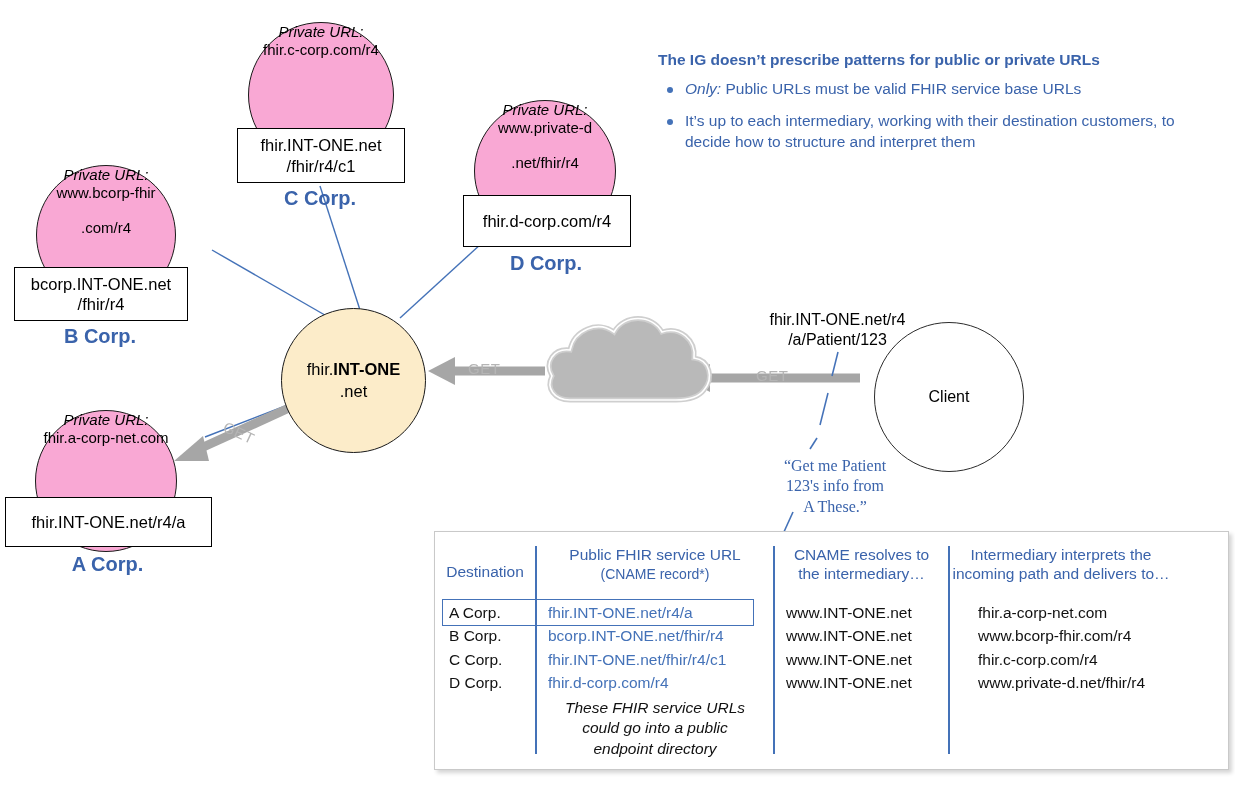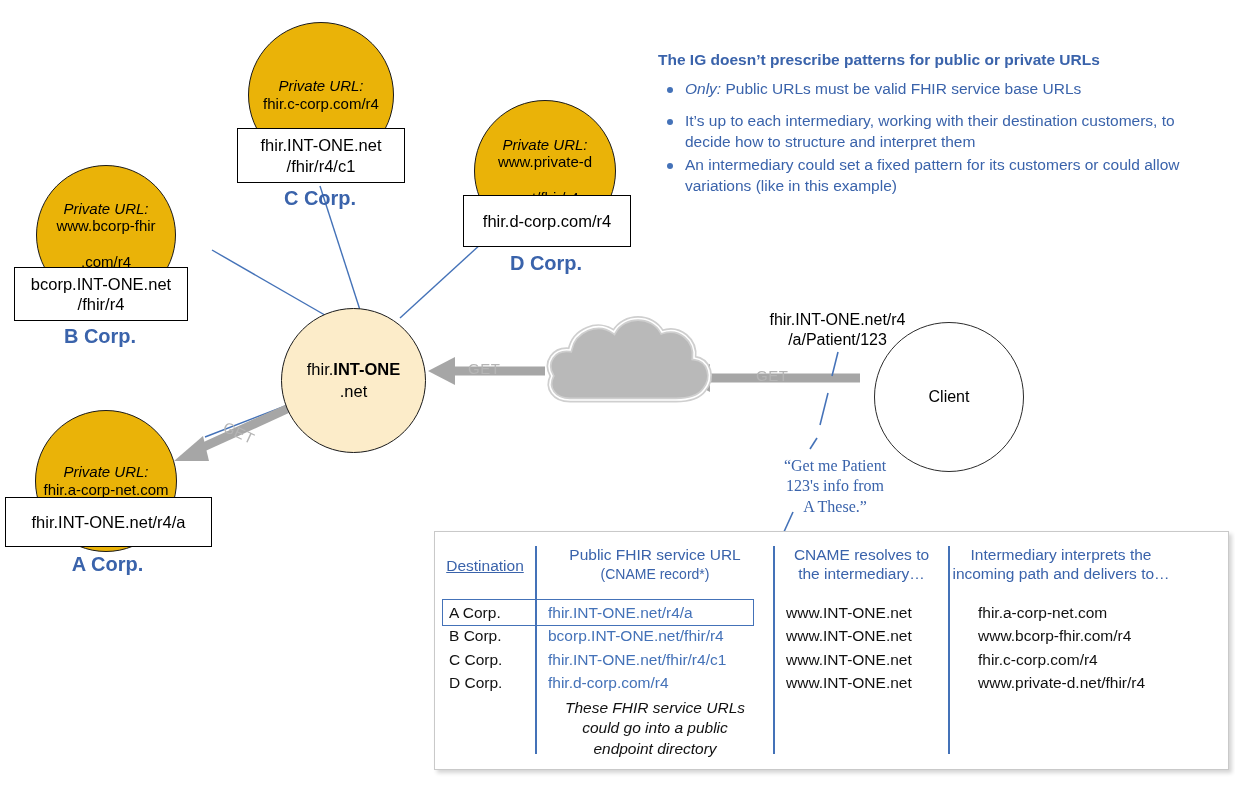--- a/index.html
+++ b/index.html
@@ -7,22 +7,22 @@
     width:1235px;height:786px;position:relative;overflow:hidden;
     font-family:"Liberation Sans", sans-serif;
     color:#000;
   }
   .stage{position:absolute;left:0;top:0;width:1235px;height:786px;}
   svg.layer{position:absolute;left:0;top:0;width:1235px;height:786px;pointer-events:none;}
 
   
   .bubble{
     position:absolute;border-radius:50%;
-    background:#eab308;border:1px solid #1a1a1a;
-    display:flex;align-items:center;justify-content:center;
+    background:#f9a8d4;border:1px solid #1a1a1a;
+    display:flex;align-items:flex-start;justify-content:center;
     text-align:center;line-height:1.18;
   }
   .bubble .lbl{font-style:italic;}
   .bubble .txt{display:block;}
 
   
   .ubox{
     position:absolute;background:#ffffff;border:1.4px solid #000;
     display:flex;align-items:center;justify-content:center;
     text-align:center;line-height:1.22;
@@ -227,34 +227,31 @@
 
   <div class="panel">
     <h3>The IG doesn’t prescribe patterns for public or private URLs</h3>
     <ul>
       <li>
         <em>Only:</em><span> Public URLs must be valid FHIR service base URLs</span>
       </li>
       <li style="margin-bottom:2px;">
         <span>It’s up to each intermediary, working with their destination customers, to decide how to structure and interpret them</span>
       </li>
-      <li>
-        <span>An intermediary could set a fixed pattern for its customers or could allow variations (like in this example)</span>
-      </li>
     </ul>
   </div>
 
 
   <div class="card">
 
     <div class="colrule" style="left:100px;top:14px;height:208px;"></div>
     <div class="colrule" style="left:338px;top:14px;height:208px;"></div>
     <div class="colrule" style="left:513px;top:14px;height:208px;"></div>
 
-    <div class="th" style="left:0px;top:25px;width:100px;text-decoration:underline;">Destination</div>
+    <div class="th" style="left:0px;top:31px;width:100px;">Destination</div>
     <div class="th" style="left:102px;top:14px;width:236px;">
       <span>Public FHIR service URL</span><br>
       <span style="font-size:14px;">(CNAME record*)</span>
     </div>
     <div class="th" style="left:340px;top:14px;width:173px;">
       <span>CNAME resolves to</span><br>
       <span>the intermediary…</span>
     </div>
     <div class="th" style="left:515px;top:14px;width:222px;">
       <span>Intermediary interprets the</span><br>

